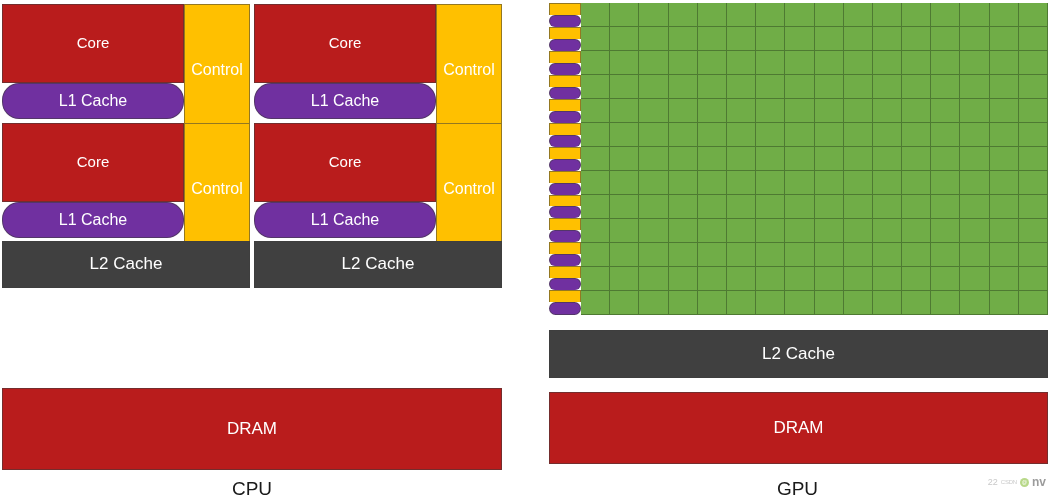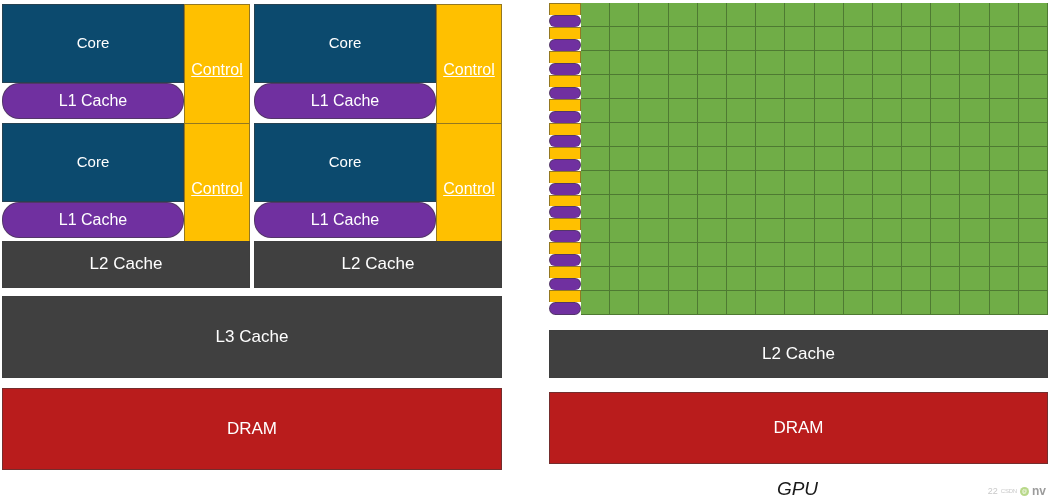--- a/index.html
+++ b/index.html
@@ -27,35 +27,35 @@
     position: absolute;
     box-sizing: border-box;
     display: flex;
     align-items: center;
     justify-content: center;
     color: #ffffff;
     line-height: 1.08;
     text-align: center;
     border: 1px solid rgba(60,60,60,0.55);
   }
-  .green  { background: #0c4a6e; align-items: center; }
+  .green  { background: #b91c1c; align-items: center; }
   .yellow { background: #FFC000; }
   .purple { background: #7030A0; border-radius: 17px; }
   .blue   { background: #404040; }
   .orange { background: #b91c1c; }
 
   
   .cpu-panel  { position: absolute; left: 2px;   top: 0; width: 500px; height: 500px; }
   .gpu-panel  { position: absolute; left: 547px; top: 0; width: 501px; height: 500px; }
 
   .core-unit { position: absolute; }
 
   .core-box    { left: 0;     top: 0;   width: 182px; height: 79px;  font-size: 15px; }
   .l1-box      { left: 0;     top: 79px; width: 182px; height: 36px; font-size: 16px; }
-  .control-box { left: 182px; top: 0;   width: 66px;  height: 131px; font-size: 16px; text-decoration: underline; }
+  .control-box { left: 182px; top: 0;   width: 66px;  height: 131px; font-size: 16px; }
 
   .l2-label, .l3-label, .dram-label { font-size: 17px; }
 
   
   .gpu-core-area {
     position: absolute;
     left: 2px;
     top: 3px;
     width: 499px;
     height: 312px;
@@ -94,21 +94,21 @@
     text-align: center;
     color: #1a1a1a;
     font-size: 19px;
     font-family: "Liberation Sans", sans-serif;
   }
 
   
   .watermark {
     position: absolute;
     right: 4px;
-    bottom: 2px;
+    bottom: 11px;
     display: flex;
     align-items: center;
     gap: 3px;
     opacity: 0.55;
     font-size: 8px;
     color: #8a8a8a;
     font-family: "Liberation Sans", sans-serif;
   }
   .wm-num { font-size: 9px; color: #9a9a9a; }
   .wm-csdn { font-size: 6px; color: #9a9a9a; letter-spacing: -0.2px; }
@@ -179,28 +179,26 @@
       </div>
     </div>
 
     <div class="blk blue l2-label" style="left:0px; top:241px; width:248px; height:47px;">
       <span>L2 Cache</span>
     </div>
     <div class="blk blue l2-label" style="left:252px; top:241px; width:248px; height:47px;">
       <span>L2 Cache</span>
     </div>
 
-    <div class="blk blue l3-label" style="left:0px; top:296px; width:500px; height:82px;">
-      <span>L3 Cache</span>
-    </div>
 
     <div class="blk orange dram-label" style="left:0px; top:388px; width:500px; height:82px;">
       <span>DRAM</span>
     </div>
 
+    <div class="caption" style="left:0px; top:478px; width:500px;">CPU</div>
   </div>
 
   <div class="gpu-panel">
 
     <div class="gpu-core-area">
       <div class="gpu-strip" id="gpu-strip">
           <div class="yellow"></div>
           <div class="purple"></div>
           <div class="yellow"></div>
           <div class="purple"></div>
@@ -440,21 +438,21 @@
     </div>
 
     <div class="blk blue l2-label" style="left:2px; top:330px; width:499px; height:48px;">
       <span>L2 Cache</span>
     </div>
 
     <div class="blk orange dram-label" style="left:2px; top:392px; width:499px; height:72px;">
       <span>DRAM</span>
     </div>
 
-    <div class="caption" style="left:0px; top:478px; width:501px;font-style:italic;">GPU</div>
+    <div class="caption" style="left:0px; top:478px; width:501px;">GPU</div>
   </div>
 
   <div class="watermark">
     <span class="wm-num">22</span>
     <span class="wm-csdn">CSDN</span>
     <span class="wm-badge">@</span>
     <span class="wm-nv">nv</span>
   </div>
 
 </div>

